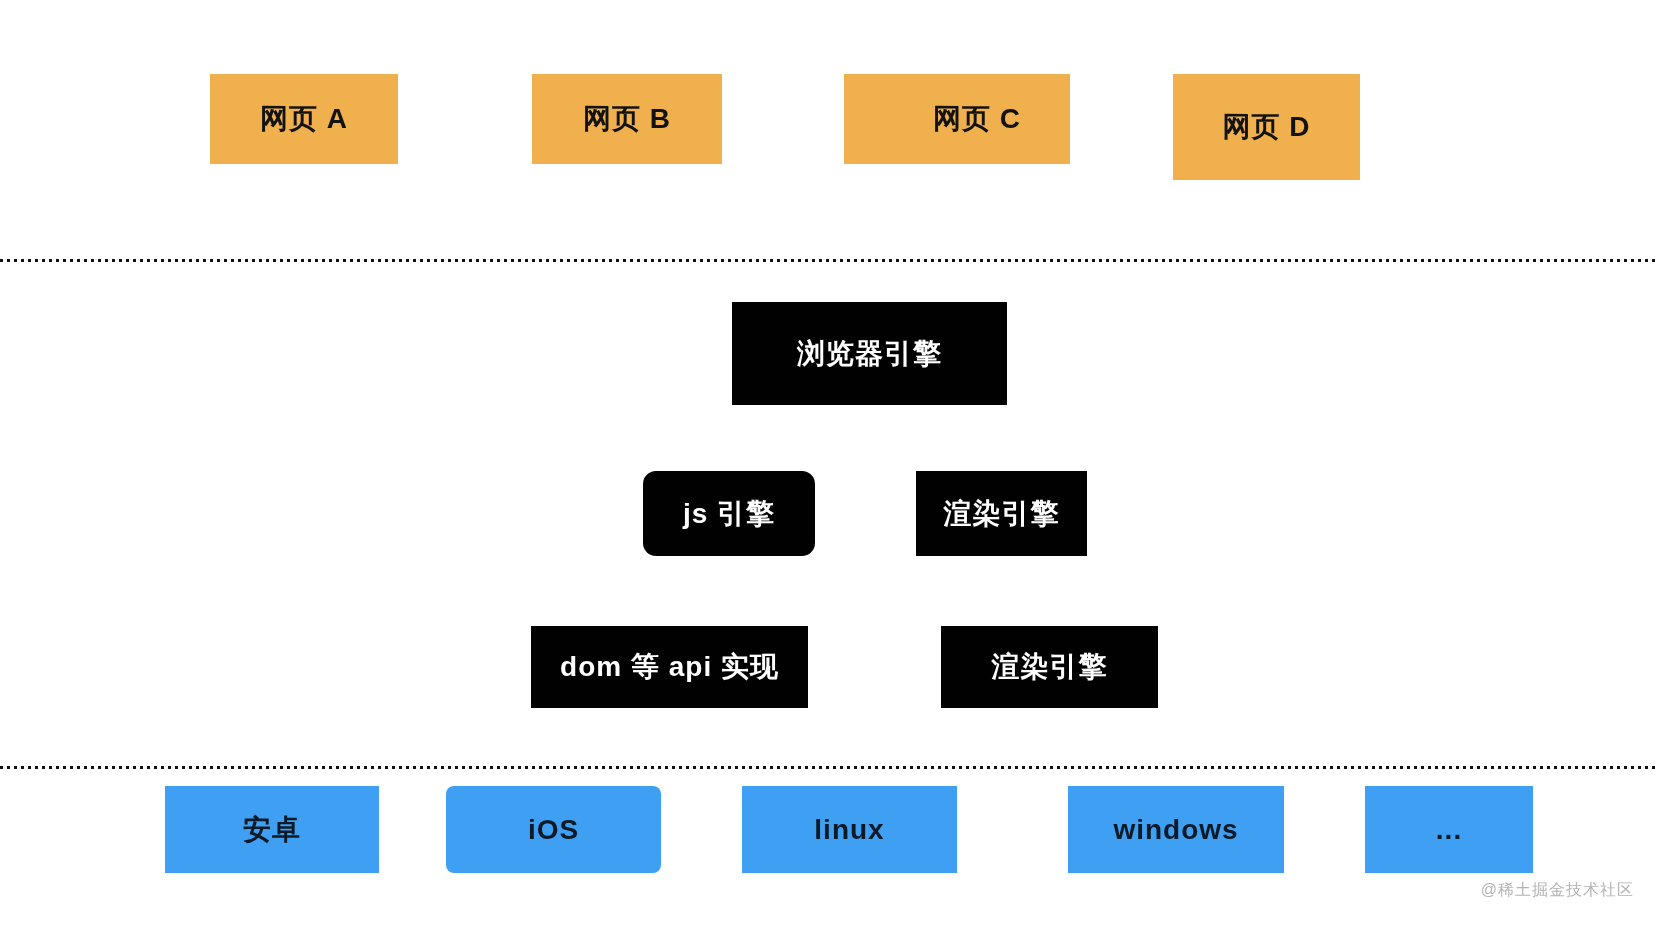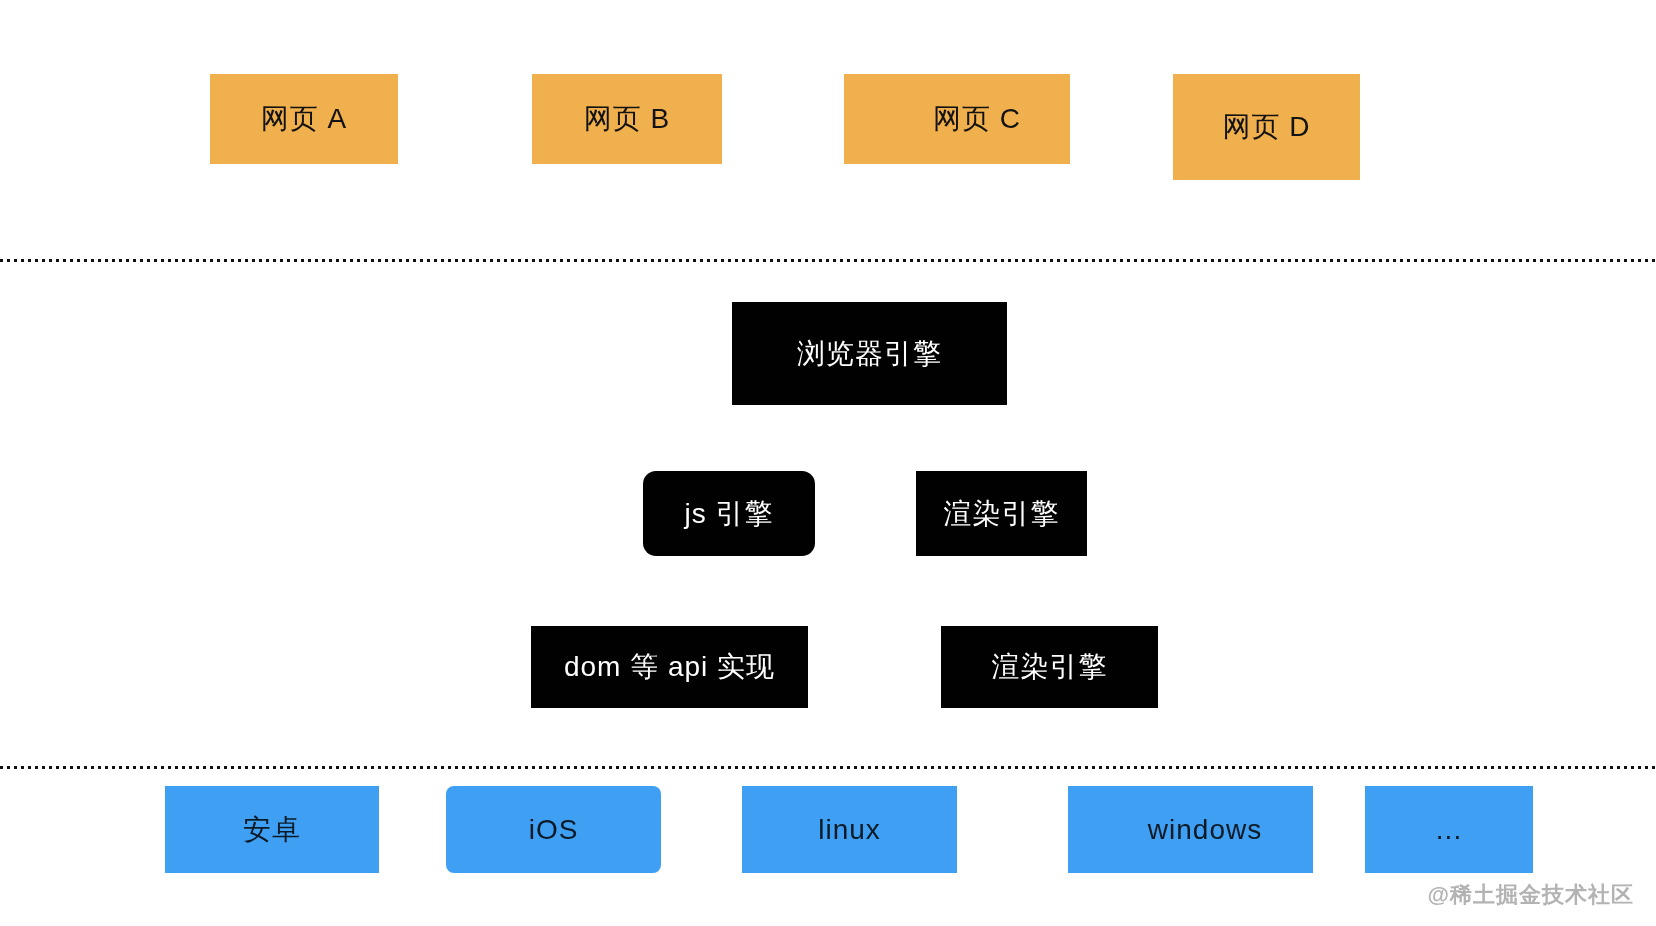--- a/index.html
+++ b/index.html
@@ -13,21 +13,21 @@
     width: 1656px;
     height: 926px;
     background: #ffffff;
     overflow: hidden;
   }
   .box {
     position: absolute;
     display: flex;
     align-items: center;
     justify-content: center;
-    font-weight: normal;
+    font-weight: bold;
     font-size: 28px;
     letter-spacing: 1px;
     white-space: nowrap;
   }
   .web-box {
     background: #F0B04D;
     color: #121212;
   }
   .engine-box {
     background: #010101;
@@ -55,28 +55,28 @@
   
   .pos-browser-engine   { left: 732px; top: 302px; width: 275px; height: 103px; }
   .pos-js-engine        { left: 643px; top: 471px; width: 172px; height: 85px; border-radius: 13px; }
   .pos-rendering-engine { left: 916px; top: 471px; width: 171px; height: 85px; }
   .pos-dom-api-impl     { left: 531px; top: 626px; width: 277px; height: 82px; text-align: center; }
   .pos-rendering-impl   { left: 941px; top: 626px; width: 217px; height: 82px; }
   
   .pos-android { left: 165px;  top: 786px; width: 214px; height: 87px; }
   .pos-ios     { left: 446px;  top: 786px; width: 215px; height: 87px; border-radius: 8px; }
   .pos-linux   { left: 742px;  top: 786px; width: 215px; height: 87px; }
-  .pos-windows { left: 1068px; top: 786px; width: 216px; height: 87px; padding-left: 29px; }
+  .pos-windows { left: 1068px; top: 786px; width: 216px; height: 87px; }
   .pos-more    { left: 1365px; top: 786px; width: 168px; height: 87px; }
   .watermark {
     position: absolute;
     right: 22px;
     top: 880px;
-    font-size: 22px;
-    font-weight: bold;
+    font-size: 16px;
+    font-weight: normal;
     color: #b3b3b3;
     letter-spacing: 1px;
   }
 </style>
 </head>
 <body>
 
 <div class="canvas">
 
   <div class="box web-box pos-web-a">

